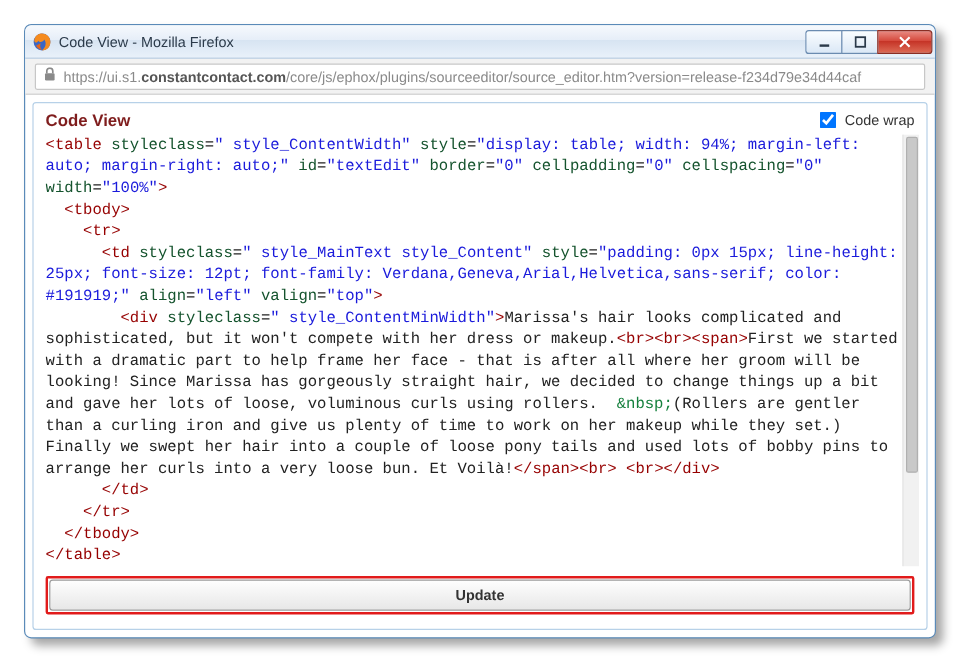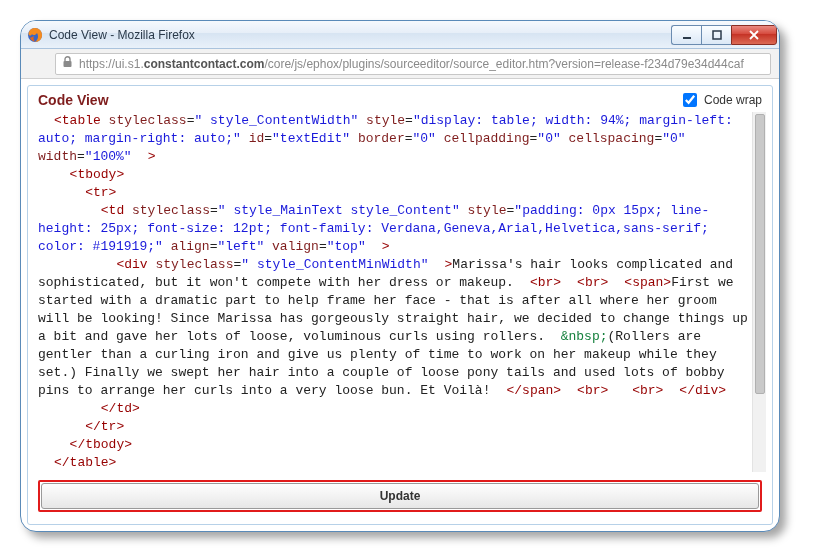--- a/index.html
+++ b/index.html
@@ -10,21 +10,21 @@
     font-family: "Segoe UI", Tahoma, sans-serif;
     font-size: 12px;
   }
   .shadow-wrap {
     filter: drop-shadow(6px 6px 4px rgba(0,0,0,0.35));
     width: 760px;
   }
   .window {
     width: 760px;
     border: 1px solid #5a8ab8;
-    border-radius: 16px;
+    border-radius: 6px;
     overflow: hidden;
     background: #fff;
   }
   .titlebar {
     height: 28px;
     background: linear-gradient(to bottom, #f6f9fd 0%, #e6eef8 45%, #d7e4f2 46%, #e9f1fa 100%);
     display: flex;
     align-items: center;
     padding: 0 2px 0 6px;
     border-bottom: 1px solid #aac3dd;
@@ -65,21 +65,20 @@
     border: 1px solid #c7c7c7;
     border-radius: 2px;
     background: #fff;
     display:flex; align-items:center;
     padding: 0 6px;
     gap:6px;
     color:#888;
     font-size: 12px;
     white-space: nowrap;
     overflow:hidden;
-    margin-left:26px;
   }
   .addrbox .lock { color:#7a7a7a; }
   .addrbox .url-text { color:#8a8a8a; overflow:hidden; text-overflow:ellipsis;}
   .addrbox .url-text b { color:#555; font-weight:600;}
   .panel {
     border: 1px solid #b7d1e8;
     margin: 6px;
     border-radius: 3px;
     background:#fff;
   }
@@ -121,22 +120,22 @@
   }
   .scroll-thumb {
     position:absolute; top:2px; left:2px;
     width:10px; height:280px;
     background:#c9c9c9;
     border:1px solid #b0b0b0;
     border-radius:2px;
   }
   
   .t-comment { color: #15803d; }
-  .t-tag { color: #960000; margin-left: 16px; }
-  .t-attr { color: #7f1d1d; }
+  .t-tag { color: #960000; }
+  .t-attr { color: #14532d; }
   .t-val { color: #1a1adb; }
   .buttons-row {
     display:flex; gap:18px;
     padding: 8px 10px 12px 10px;
     flex-direction: column;
   }
   .btn {
     min-width: 84px;
     height: 26px;
     border: 1px solid #9a9a9a;

